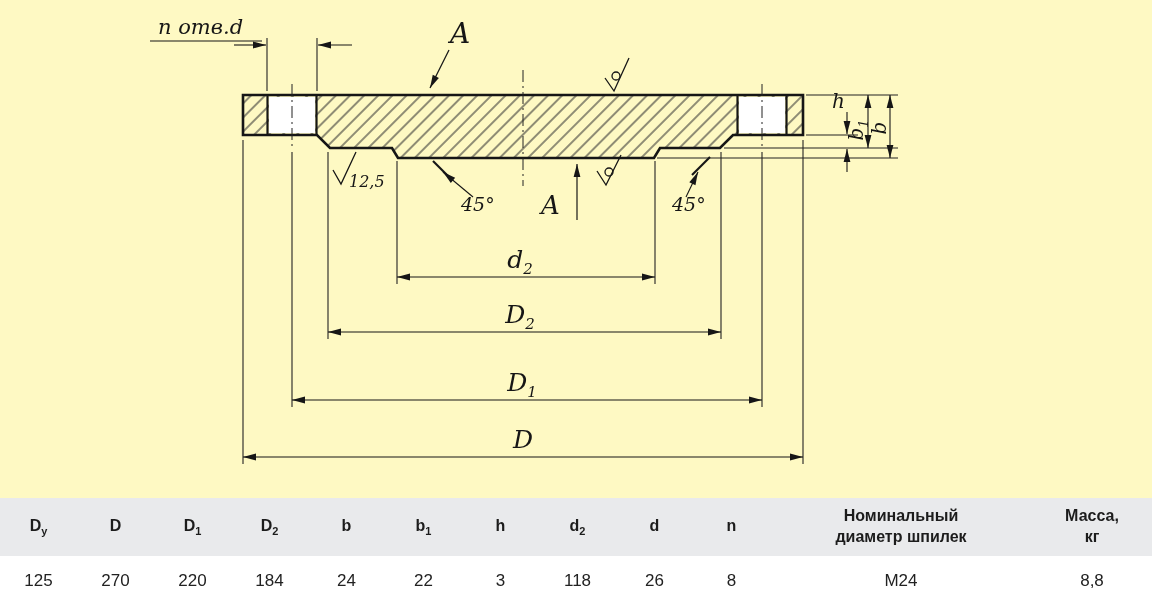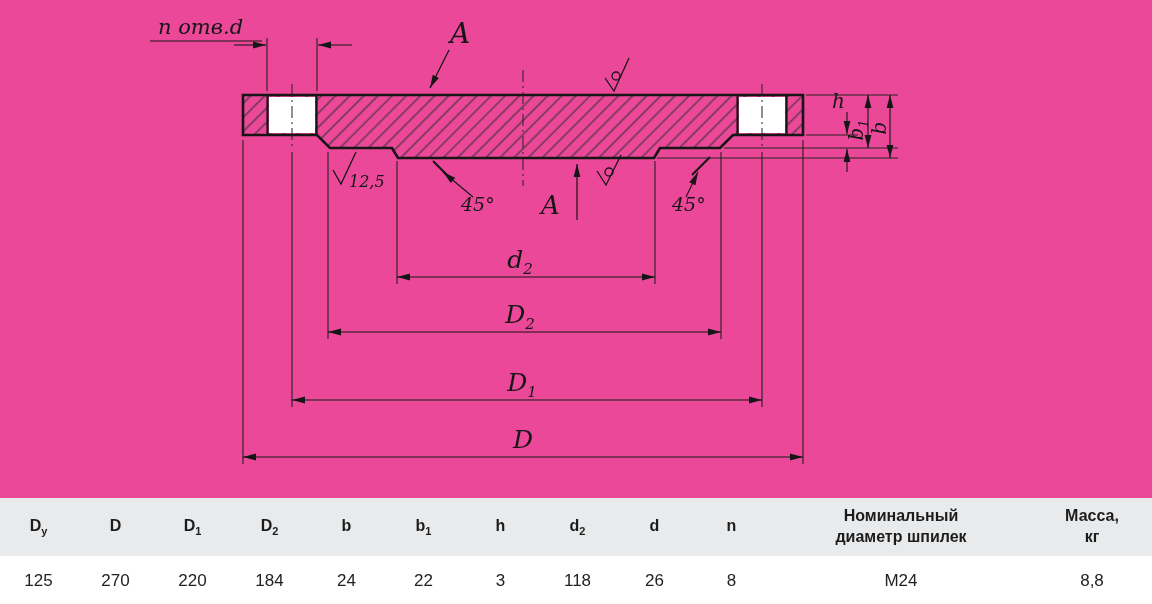--- a/index.html
+++ b/index.html
@@ -1,21 +1,21 @@
 <!DOCTYPE html>
 <html style="--table_header_bg: #e9eaec; --line: #1a1a1a;"><head>
 <meta charset="utf-8">
 <style>
   html,body{margin:0;padding:0;}
   body{
     width:1152px;height:604px;background:#ffffff;
     font-family:"Liberation Sans",sans-serif;color:#111;
     overflow:hidden;
   }
-  .drawing-area{width:1152px;height:498px;background:#ec4899;}
+  .drawing-area{width:1152px;height:498px;background:#fef9c3;}
   svg{display:block;}
   svg text{font-family:"DejaVu Serif",serif;font-style:italic;fill:#161616;}
   table.dim-table{
     width:1152px;border-collapse:collapse;table-layout:fixed;
   }
   table.dim-table thead th{
     background:var(--table_header_bg,#e9eaec);
     height:58px;vertical-align:middle;
     font-size:16px;font-weight:700;text-align:center;
     line-height:1.3;padding:0 2px;color:#1c1c1c;

